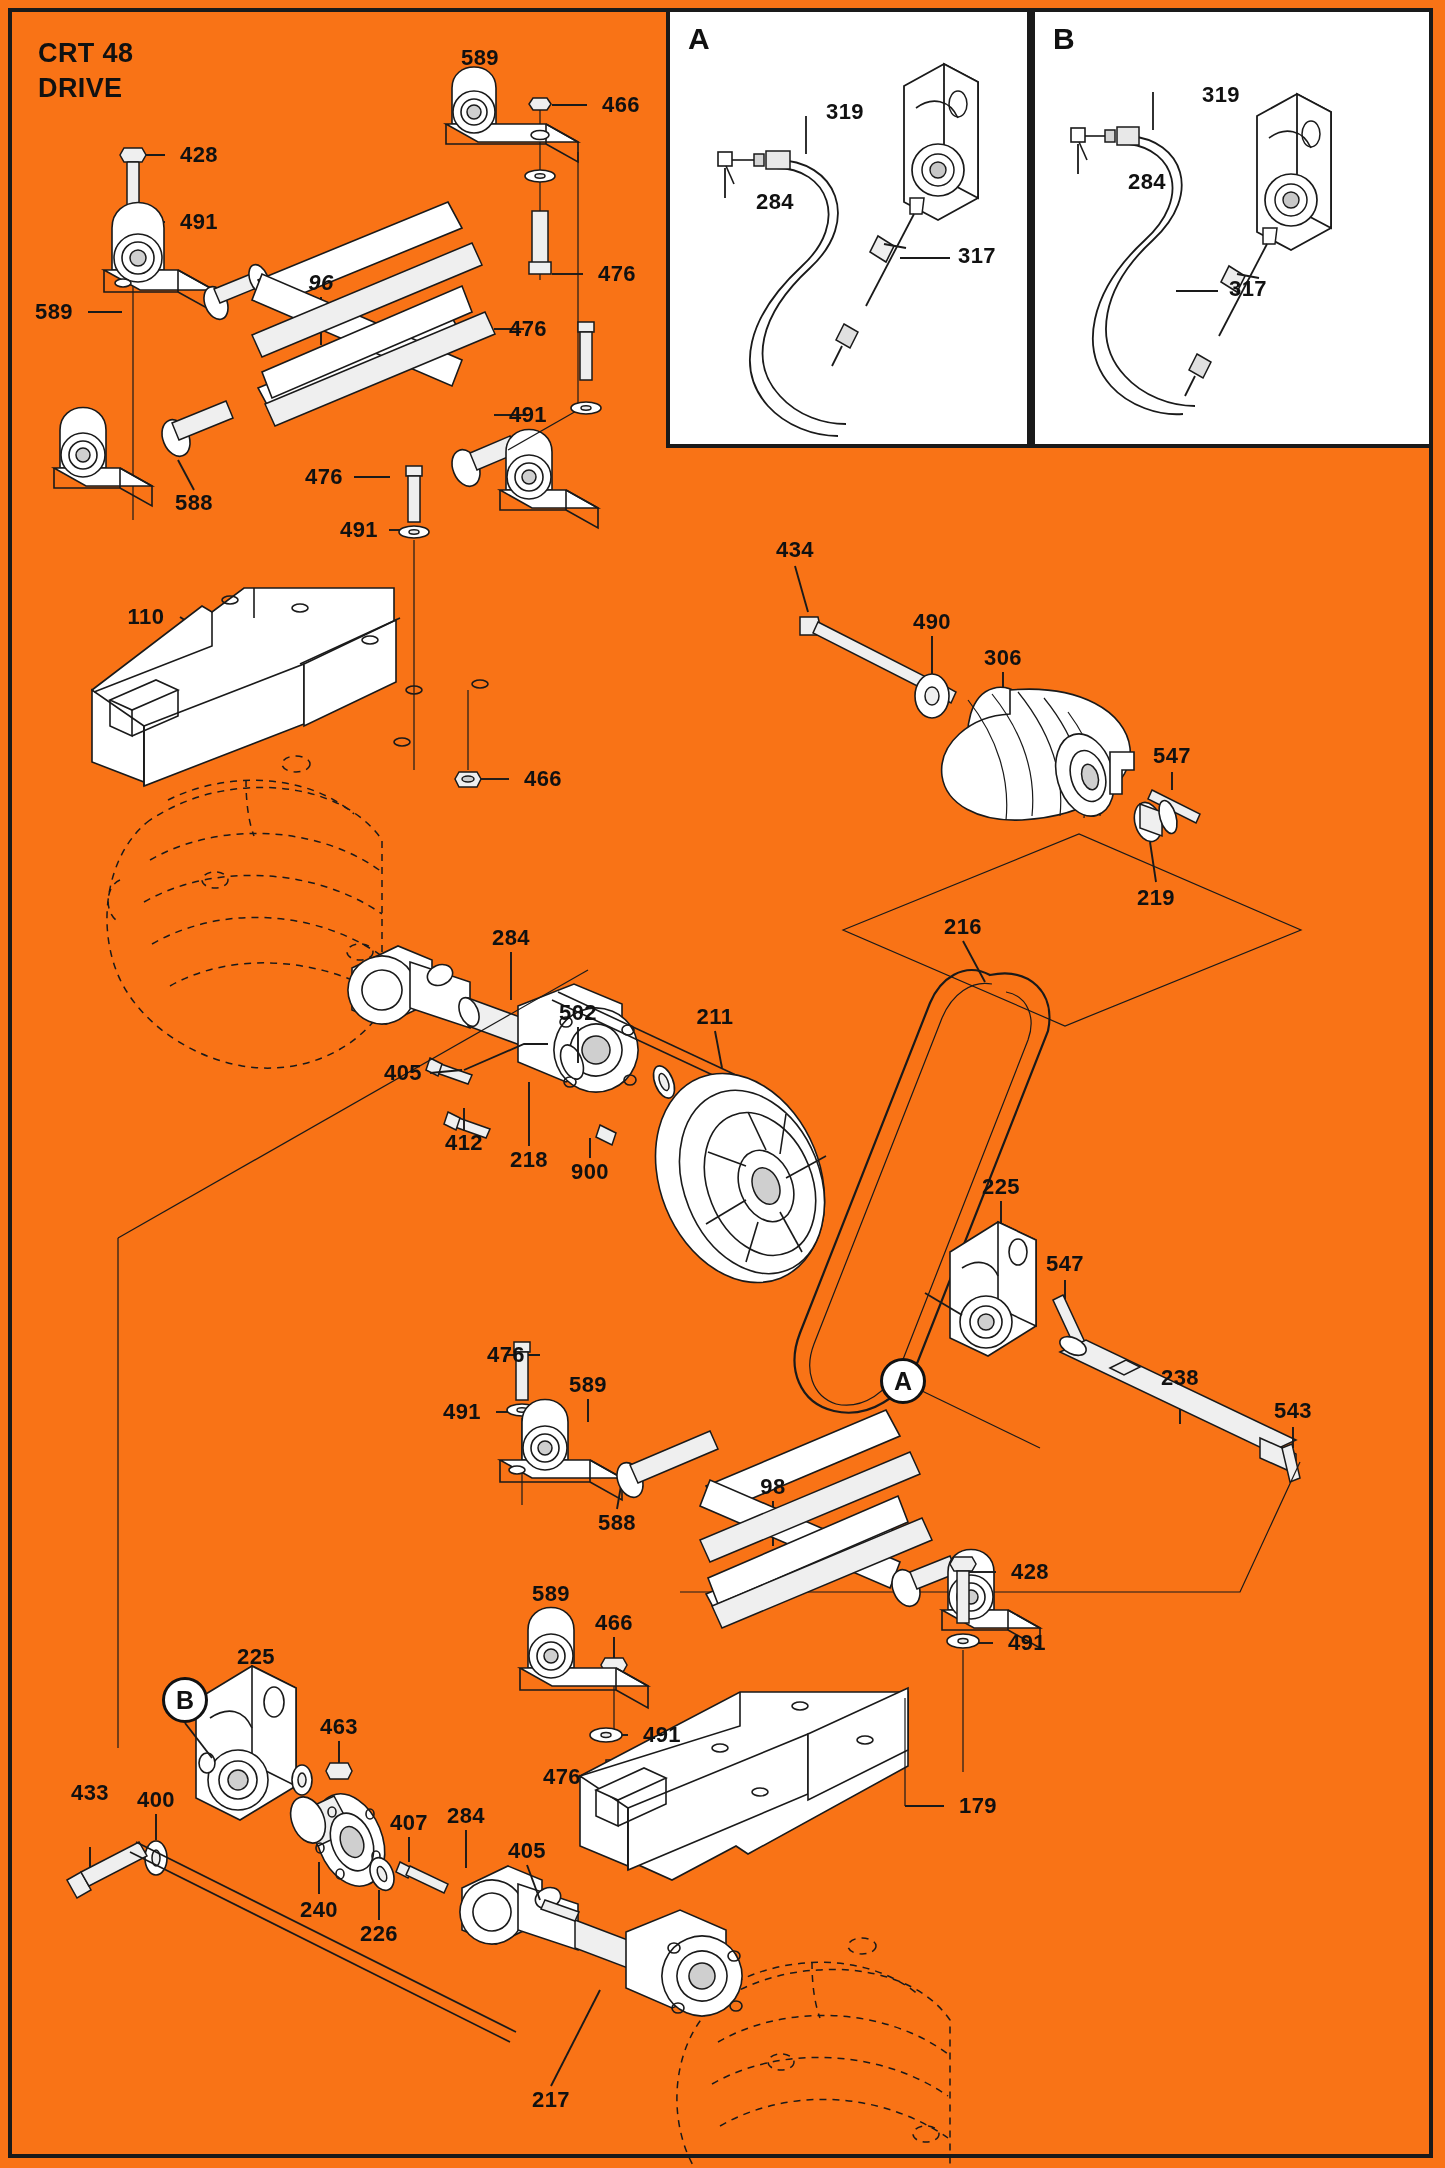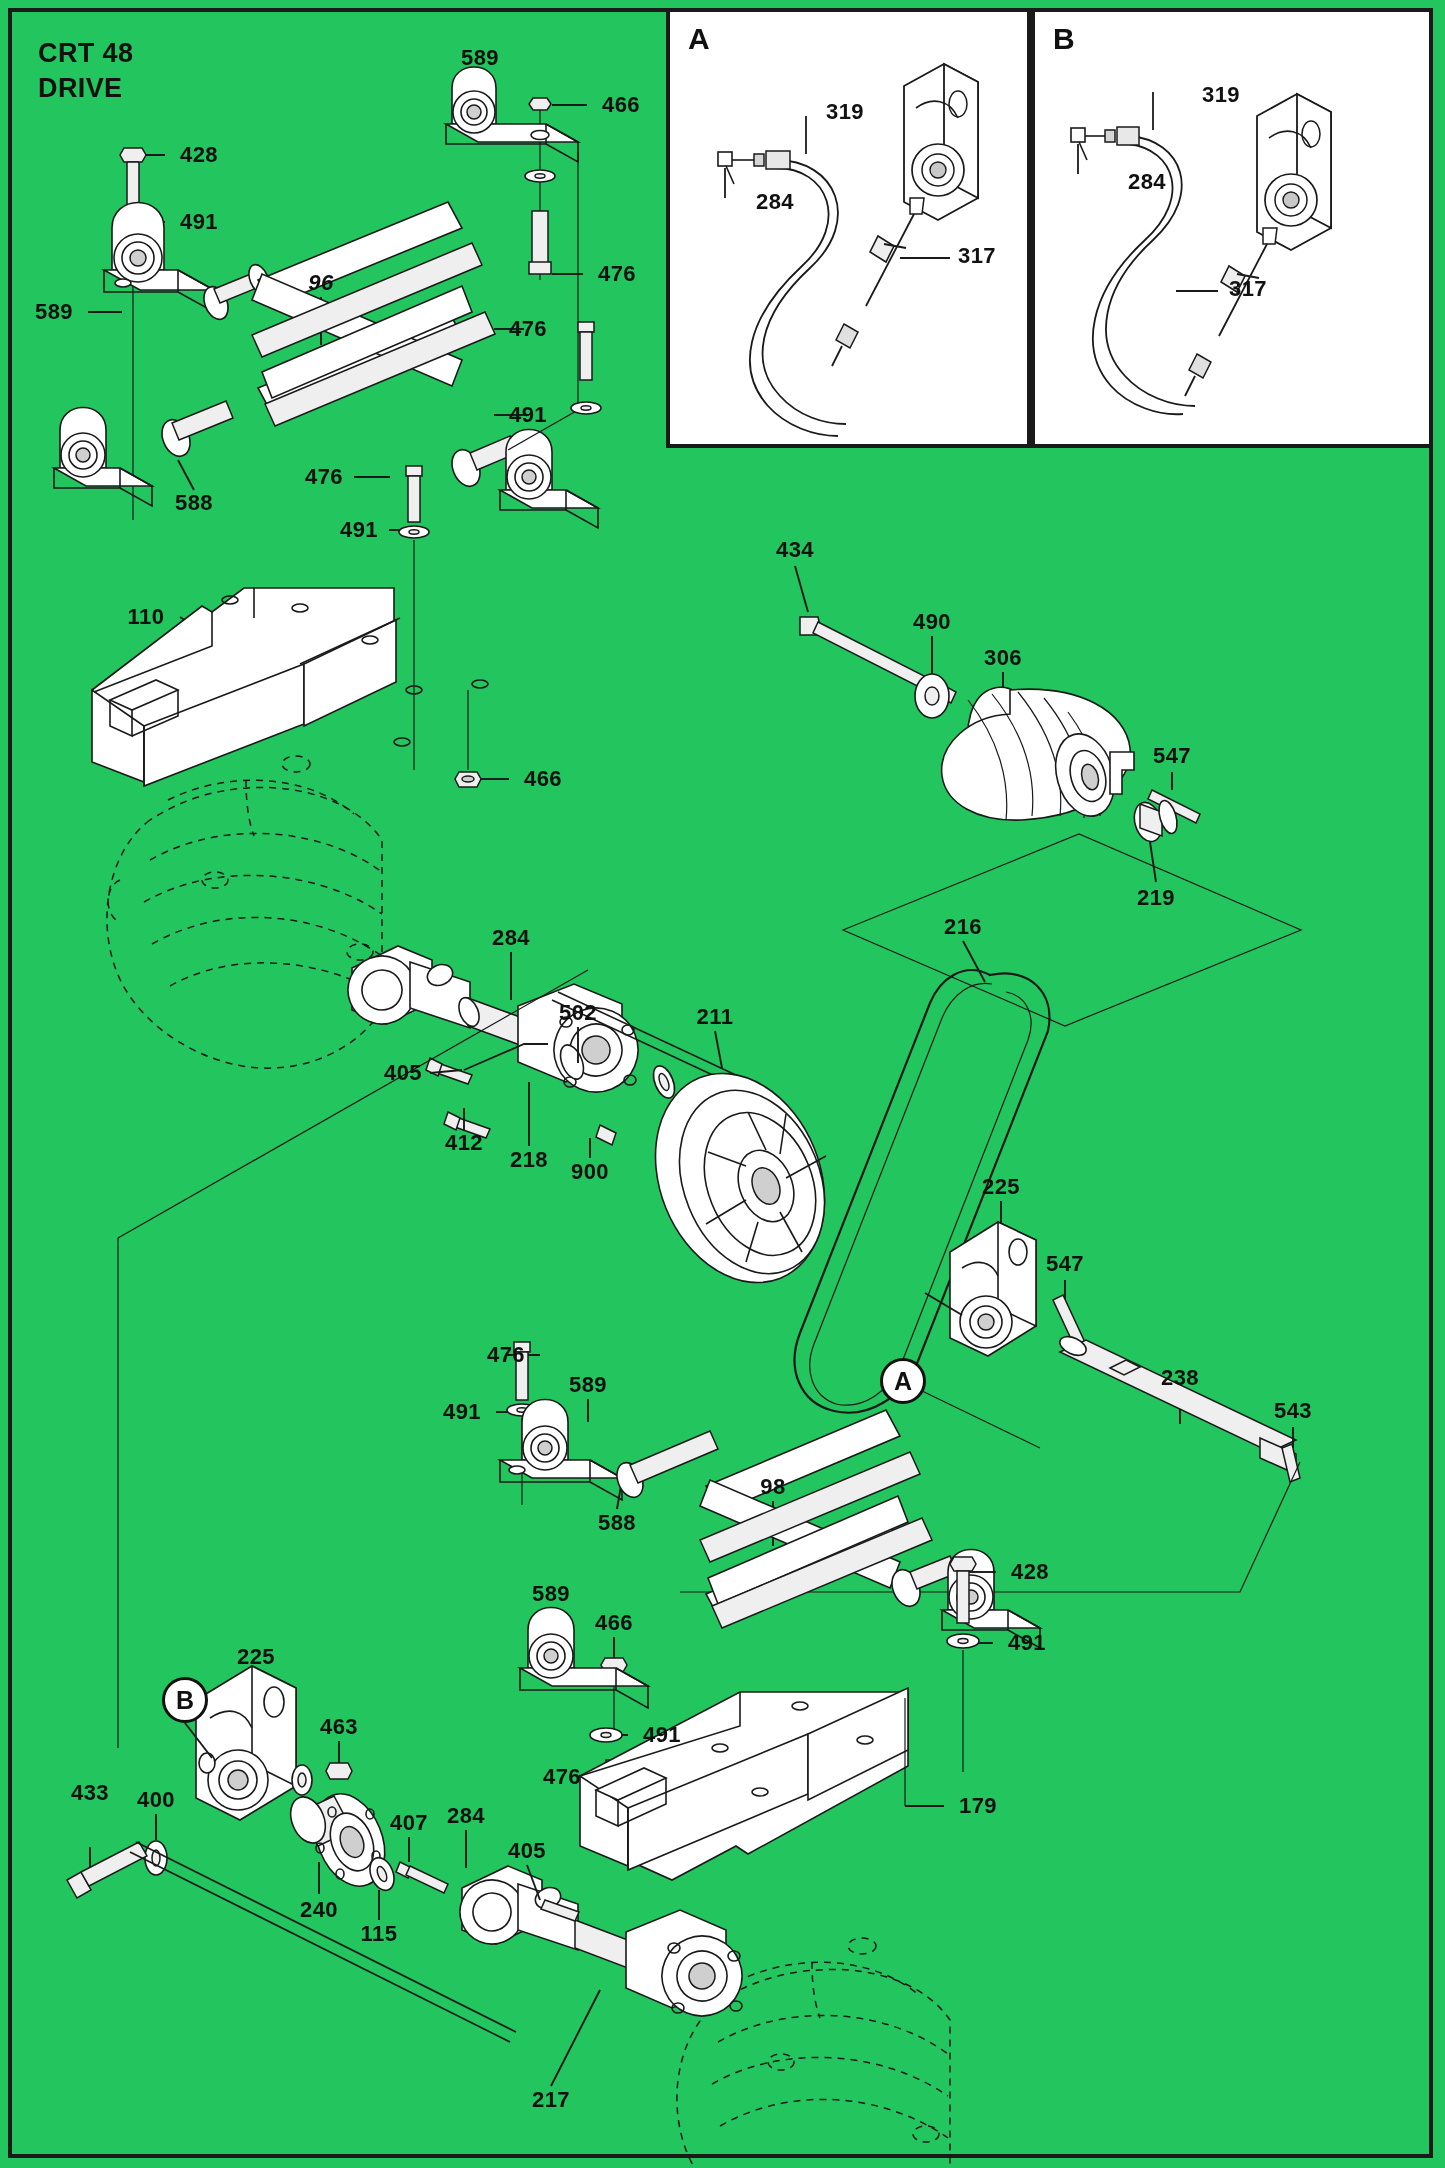--- a/index.html
+++ b/index.html
@@ -2,21 +2,21 @@
 <html><head>
 <meta charset="utf-8">
 <style>
   html,body{margin:0;padding:0;background:#ffffff;}
   body{font-family:"Liberation Sans", sans-serif;}
 
   #page{
     position:relative;
     width:1445px;
     height:2168px;
-    background:#22c55e;
+    background:#f97316;
     overflow:hidden;
   }
 
   
   .frame{
     position:absolute;
     left:8px; top:8px;
     width:1425px; height:2150px;
     border:4px solid #1a1a1a;
     box-sizing:border-box;
@@ -563,21 +563,21 @@
   <div class="callout" style="left:551px;  top:1594px;">589</div>
   <div class="callout" style="left:614px;  top:1623px;">466</div>
   <div class="callout" style="left:662px;  top:1735px;">491</div>
   <div class="callout" style="left:562px;  top:1777px;">476</div>
   <div class="callout" style="left:978px;  top:1806px;">179</div>
   <div class="callout" style="left:256px;  top:1657px;">225</div>
   <div class="callout" style="left:339px;  top:1727px;">463</div>
   <div class="callout" style="left:156px;  top:1800px;">400</div>
   <div class="callout" style="left:90px;   top:1793px;">433</div>
   <div class="callout" style="left:319px;  top:1910px;">240</div>
-  <div class="callout" style="left:379px;  top:1934px;">115</div>
+  <div class="callout" style="left:379px;  top:1934px;">226</div>
   <div class="callout" style="left:409px;  top:1823px;">407</div>
   <div class="callout" style="left:466px;  top:1816px;">284</div>
   <div class="callout" style="left:527px;  top:1851px;">405</div>
   <div class="callout" style="left:551px;  top:2100px;">217</div>
 
   <div class="circ-ref" style="left:903px; top:1381px;">A</div>
   <div class="circ-ref" style="left:185px; top:1700px;">B</div>
 
   <svg id="art-a" style="position:absolute;left:666px;top:8px;width:365px;height:440px;" viewBox="0 0 365 440">
     <g stroke="#1a1a1a" fill="none">

